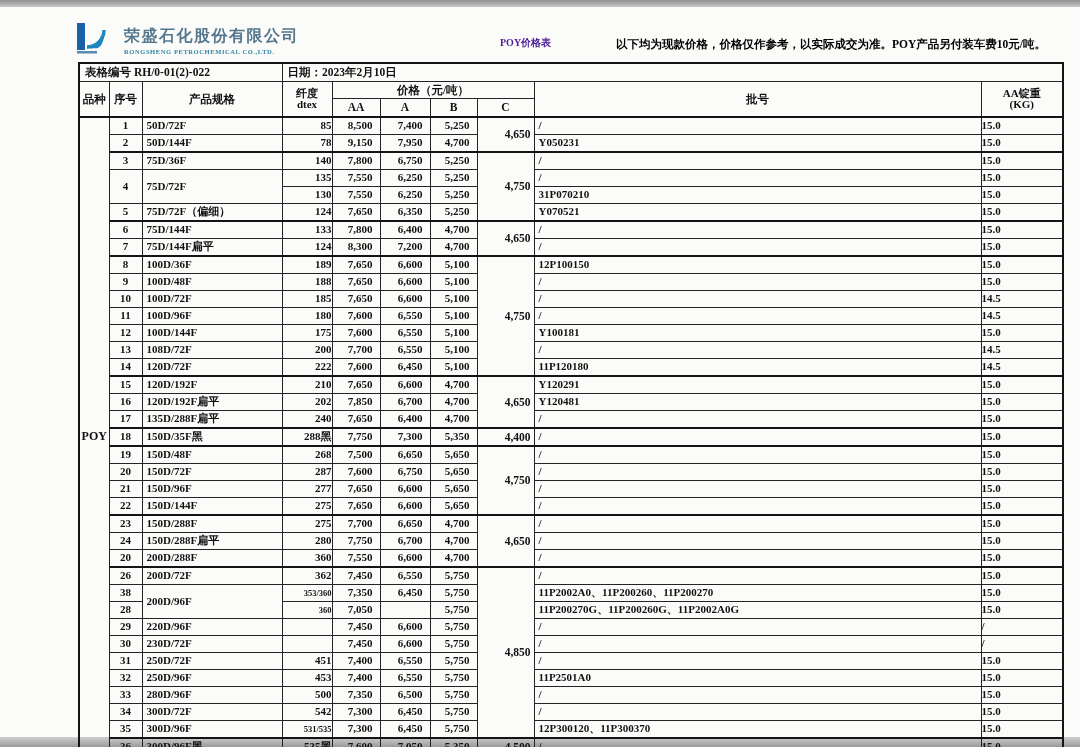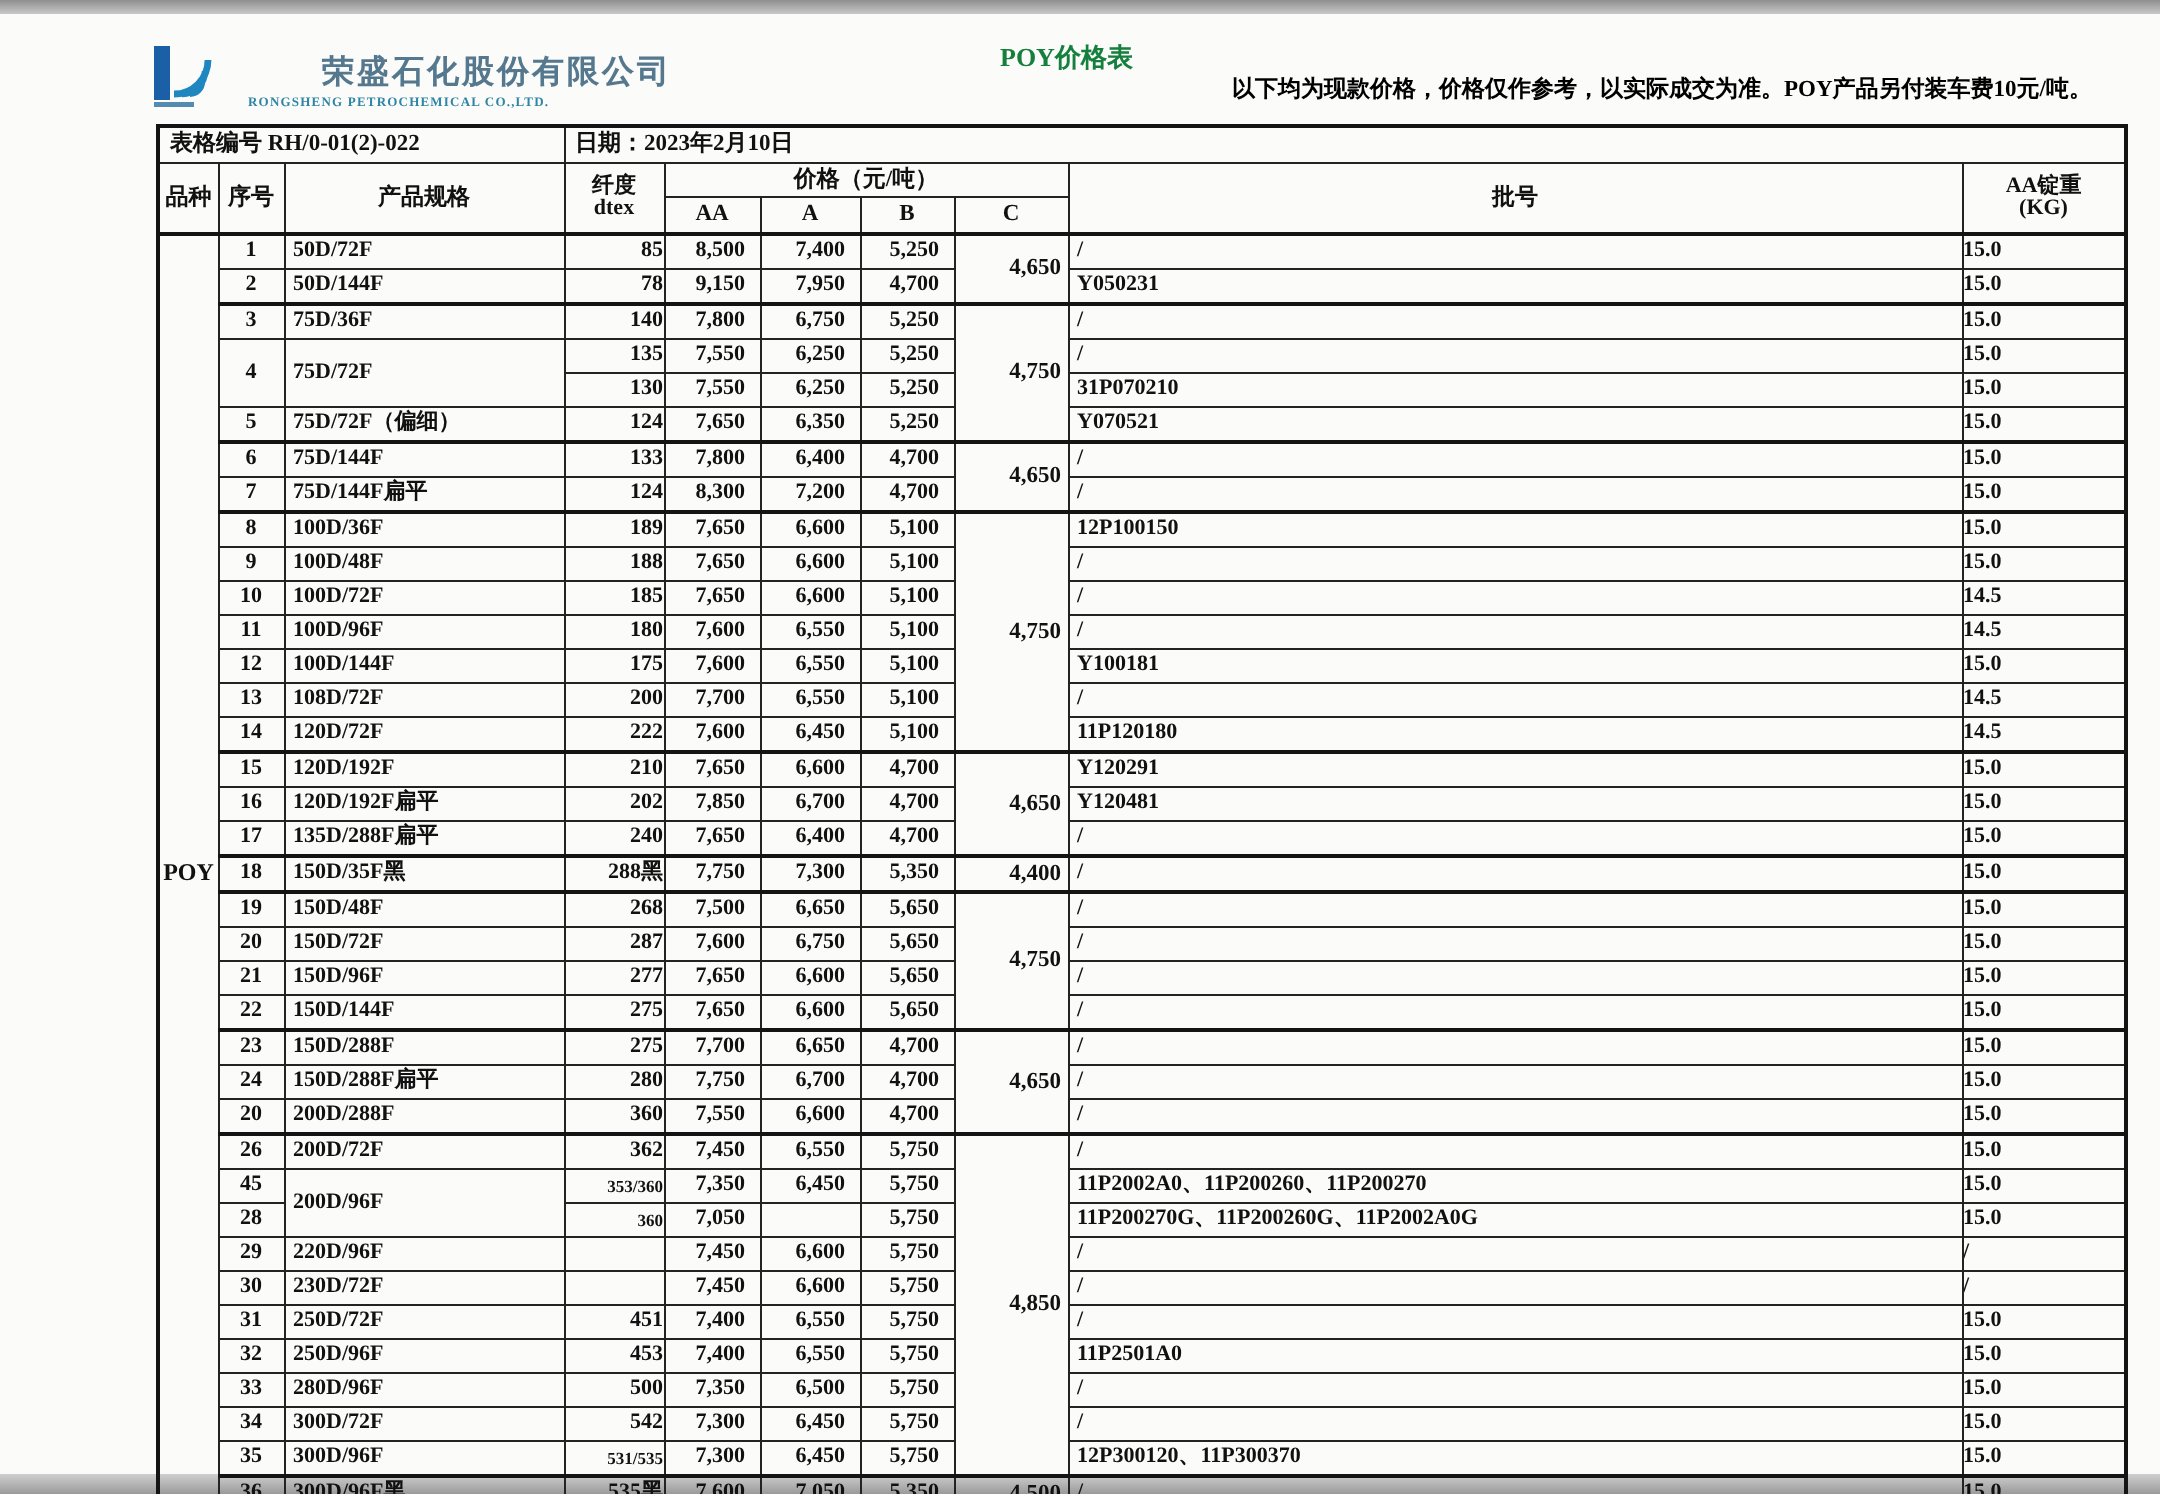--- a/index.html
+++ b/index.html
@@ -8,23 +8,23 @@
     background:#fbfbf9;
     font-family:"Liberation Serif","DejaVu Serif",serif;
     color:#111;font-weight:bold;
   }
   .edge{position:absolute;left:0;width:100%;}
   .edge-top{top:0;height:7px;background:linear-gradient(#8f8f8f,#c8c8c8);}
   .edge-bottom{bottom:0;height:10px;background:linear-gradient(#cfcfcf,#9a9a9a);}
 
   
   .logo-wrap{position:absolute;left:74px;top:20px;display:flex;align-items:center;gap:8px;}
-  .brand-cn{font-size:16px;letter-spacing:1.5px;color:#55788e;margin-left:37px;}
+  .brand-cn{font-size:16px;letter-spacing:1.5px;color:#55788e;}
   .brand-en{font-size:6.5px;letter-spacing:0.6px;color:#2f85a6;margin-top:1px;}
-  .doc-title{position:absolute;left:500px;top:20px;font-size:13px;color:#15803d;}
+  .doc-title{position:absolute;left:500px;top:36px;font-size:10px;color:#4c1d95;}
   .disclaimer{position:absolute;left:616px;top:37px;font-size:11.5px;color:#000;white-space:nowrap;text-align:right;}
 
   
   table.price{
     position:absolute;left:78px;top:62px;width:984px;
     border-collapse:collapse;table-layout:fixed;
     border:2px solid #141414;
     font-size:11px;
   }
   .price th,.price td{
@@ -386,21 +386,21 @@
         <td class="c-spec">200D/72F</td>
         <td class="c-dtex">362</td>
         <td class="c-num">7,450</td>
         <td class="c-num">6,550</td>
         <td class="c-num">5,750</td>
         <td rowspan="10" class="c-cnum">4,850</td>
         <td class="c-batch">/</td>
         <td class="c-wt">15.0</td>
       </tr>
       <tr>
-        <td class="c-no">45</td>
+        <td class="c-no">38</td>
         <td rowspan="2" class="c-spec">200D/96F</td>
         <td class="c-dtex sm">353/360</td>
         <td class="c-num">7,350</td>
         <td class="c-num">6,450</td>
         <td class="c-num">5,750</td>
         <td class="c-batch">11P2002A0、11P200260、11P200270</td>
         <td class="c-wt">15.0</td>
       </tr>
       <tr>
         <td class="c-no">28</td>

